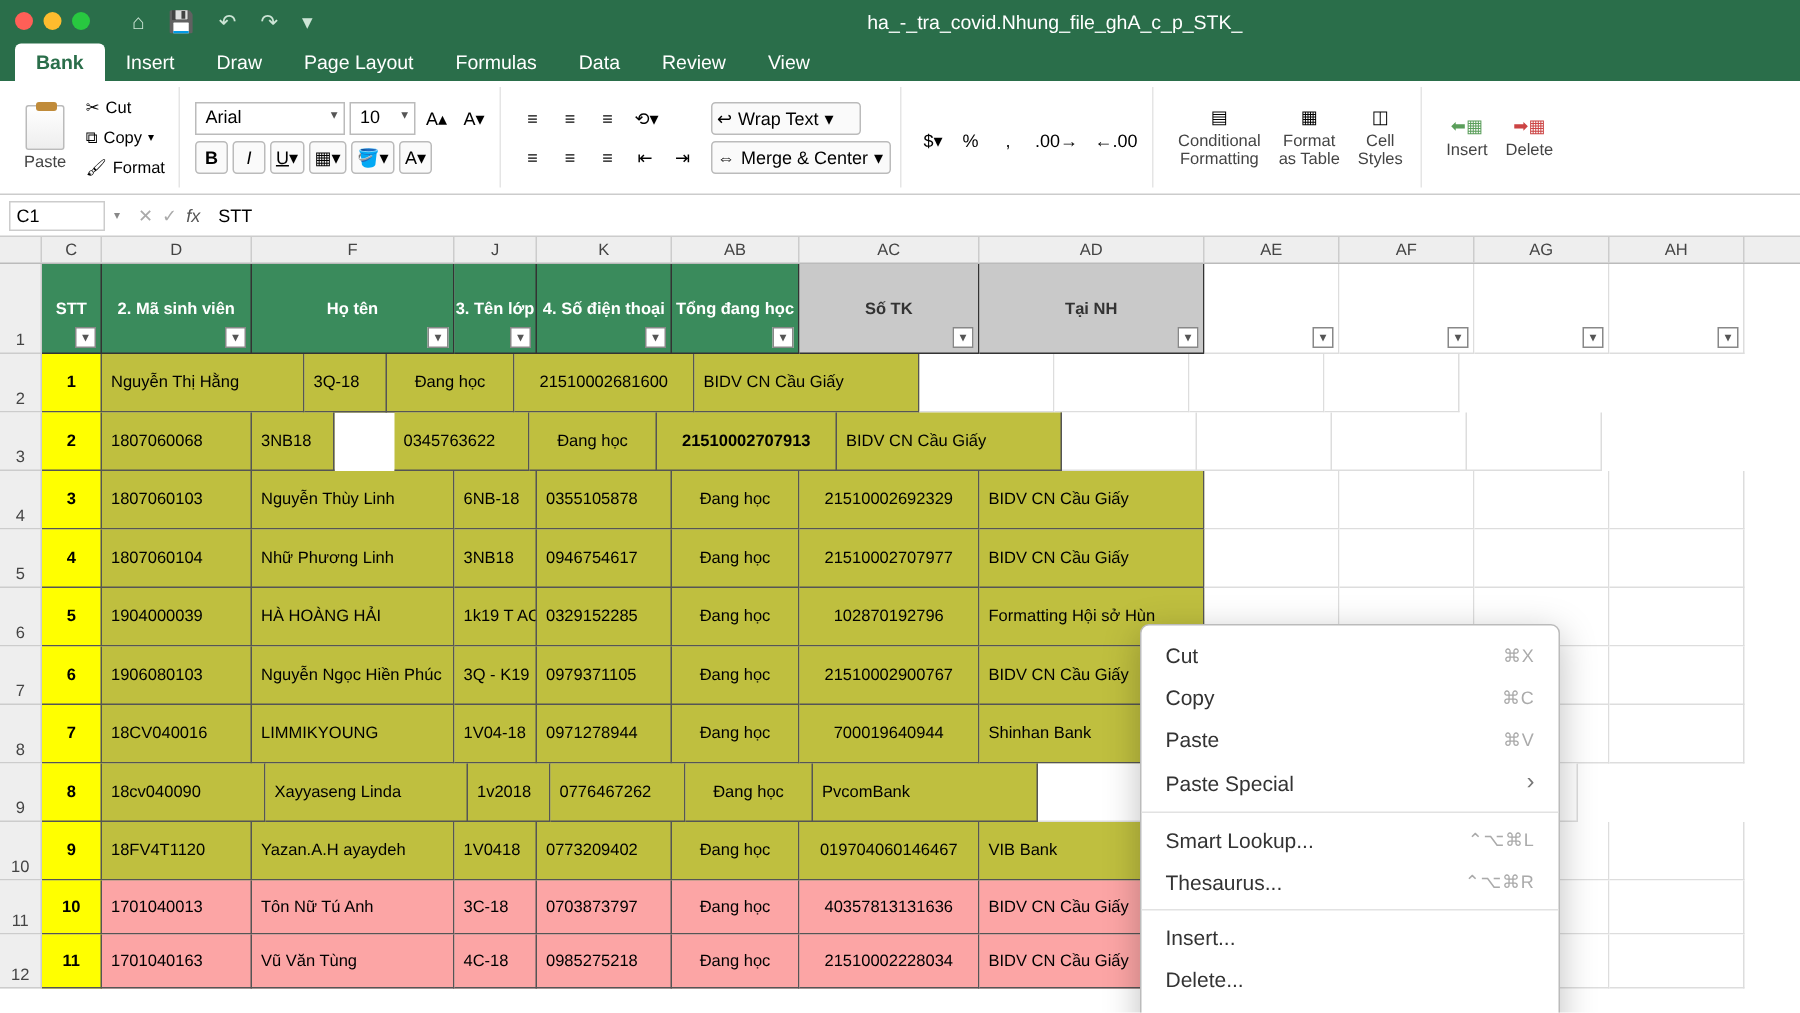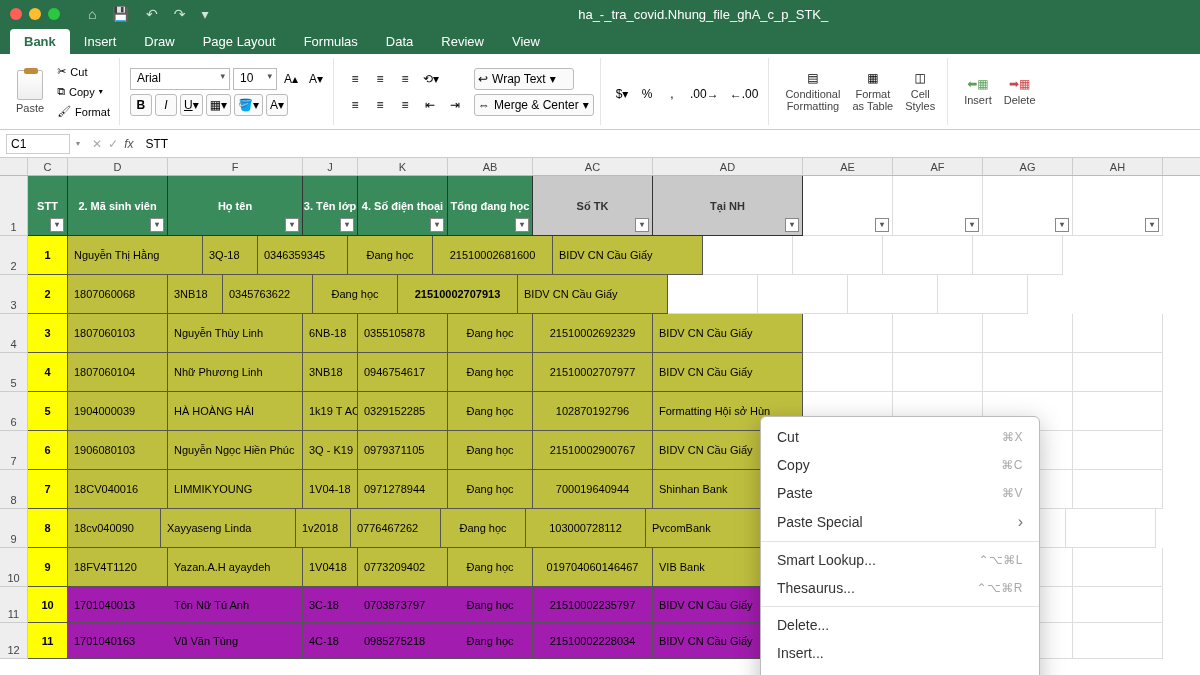--- a/index.html
+++ b/index.html
@@ -44,21 +44,21 @@
 .rowheads div { border-bottom: 1px solid #ccc; border-right: 1px solid #ccc; background: #eee; text-align: center; font-size: 11px; color: #444; display:flex; align-items:flex-end; justify-content:center; padding-bottom:2px;}
 .datarows { display: flex; flex-direction: column; }
 .row { display: flex; }
 .cell { border-right: 1px solid #555; border-bottom: 1px solid #555; font-size: 11px; display: flex; align-items: center; padding: 0 6px; overflow: hidden; white-space: nowrap; }
 .headerrow .cell { background: #3a8b5c; color: #fff; font-weight: 600; justify-content: center; text-align: center; border-color: #333; height: 60px; position:relative; }
 .headerrow .cell.grey { background: #c9c9c9; color: #333; }
 .headerrow .cell.blank { background: #fff; border-color:#ddd; }
 .filtbtn { position: absolute; bottom: 3px; right: 3px; width: 14px; height: 14px; background: #fff; border: 1px solid #888; font-size: 8px; line-height: 12px; color: #555; text-align:center;}
 .olive .cell { background: #bfbf3f; border-color: #555; }
 .olive .cell.stt { background: #ffff00; font-weight: 600; justify-content: center; }
-.white .cell { background: #a21caf; }
+.white .cell { background: #fca5a5; }
 .white .cell.stt { background: #ffff00; font-weight: 600; justify-content: center; }
 .cell.extra { background: #fff; border-color: #ddd; }
 .cell.center { justify-content: center; }
 
 .context { position: absolute; top: 258px; left: 760px; width: 280px; background: #fff; border: 1px solid #bbb; border-radius: 6px; box-shadow: 0 6px 24px rgba(0,0,0,0.25); padding: 6px 0; z-index: 100; }
 .citem { display: flex; justify-content: space-between; align-items: center; padding: 6px 16px; font-size: 14px; color: #333; cursor: pointer; }
 .citem .sc { color: #aaa; font-size: 12px; letter-spacing: 0.5px; }
 .csep { height: 1px; background: #e2e2e2; margin: 4px 0; }
 .csub::after { content: "›"; font-size: 16px; color: #777; }
 
@@ -271,34 +271,33 @@
             <span class="filtbtn">▾</span>
           </div>
           <div class="cell blank" style="width: 90px;">
             <span class="filtbtn">▾</span>
           </div>
         </div>
         <div class="row olive" style="height: 39px;">
           <div class="cell stt" style="width: 40px;">1</div>
           <div class="cell" style="width: 135px;">Nguyễn Thị Hằng</div>
           <div class="cell" style="width: 55px;">3Q-18</div>
-          <div class="cell" style="width: 90px;">0346359345</div>
           <div class="cell center" style="width: 85px;">Đang học</div>
           <div class="cell center" style="width: 120px;">21510002681600</div>
           <div class="cell" style="width: 150px;">BIDV CN Cầu Giấy</div>
           <div class="cell extra" style="width: 90px;"></div>
           <div class="cell extra" style="width: 90px;"></div>
           <div class="cell extra" style="width: 90px;"></div>
           <div class="cell extra" style="width: 90px;"></div>
         </div>
         <div class="row olive" style="height: 39px;">
           <div class="cell stt" style="width: 40px;">2</div>
           <div class="cell" style="width: 100px;">1807060068</div>
           <div class="cell" style="width: 55px;">3NB18</div>
-          <div class="cell" style="width: 90px;">0345763622</div>
+          <div class="cell" style="width: 90px; margin-left: 40px;">0345763622</div>
           <div class="cell center" style="width: 85px;">Đang học</div>
           <div class="cell center" style="width: 120px; font-weight: bold;">21510002707913</div>
           <div class="cell" style="width: 150px;">BIDV CN Cầu Giấy</div>
           <div class="cell extra" style="width: 90px;"></div>
           <div class="cell extra" style="width: 90px;"></div>
           <div class="cell extra" style="width: 90px;"></div>
           <div class="cell extra" style="width: 90px;"></div>
         </div>
         <div class="row olive" style="height: 39px;">
           <div class="cell stt" style="width: 40px;">3</div>
@@ -365,26 +364,25 @@
           <div class="cell center" style="width: 85px;">Đang học</div>
           <div class="cell center" style="width: 120px;">700019640944</div>
           <div class="cell" style="width: 150px;">Shinhan Bank</div>
           <div class="cell extra" style="width: 90px;"></div>
           <div class="cell extra" style="width: 90px;"></div>
           <div class="cell extra" style="width: 90px;"></div>
           <div class="cell extra" style="width: 90px;"></div>
         </div>
         <div class="row olive" style="height: 39px;">
           <div class="cell stt" style="width: 40px;">8</div>
-          <div class="cell" style="width: 93px;">18cv040090</div>
+          <div class="cell" style="width: 109px;">18cv040090</div>
           <div class="cell" style="width: 135px;">Xayyaseng Linda</div>
           <div class="cell" style="width: 55px;">1v2018</div>
           <div class="cell" style="width: 90px;">0776467262</div>
           <div class="cell center" style="width: 85px;">Đang học</div>
-          <div class="cell center" style="width: 120px;">103000728112</div>
           <div class="cell" style="width: 150px;">PvcomBank</div>
           <div class="cell extra" style="width: 90px;"></div>
           <div class="cell extra" style="width: 90px;"></div>
           <div class="cell extra" style="width: 90px;"></div>
           <div class="cell extra" style="width: 90px;"></div>
         </div>
         <div class="row olive" style="height: 39px;">
           <div class="cell stt" style="width: 40px;">9</div>
           <div class="cell" style="width: 100px;">18FV4T1120</div>
           <div class="cell" style="width: 135px;">Yazan.A.H ayaydeh</div>
@@ -398,21 +396,21 @@
           <div class="cell extra" style="width: 90px;"></div>
           <div class="cell extra" style="width: 90px;"></div>
         </div>
         <div class="row white" style="height: 36px;">
           <div class="cell stt" style="width: 40px;">10</div>
           <div class="cell" style="width: 100px;">1701040013</div>
           <div class="cell" style="width: 135px;">Tôn Nữ Tú Anh</div>
           <div class="cell" style="width: 55px;">3C-18</div>
           <div class="cell" style="width: 90px;">0703873797</div>
           <div class="cell center" style="width: 85px;">Đang học</div>
-          <div class="cell center" style="width: 120px;">21510002235797</div>
+          <div class="cell center" style="width: 120px;">40357813131636</div>
           <div class="cell" style="width: 150px;">BIDV CN Cầu Giấy</div>
           <div class="cell extra" style="width: 90px;"></div>
           <div class="cell extra" style="width: 90px;"></div>
           <div class="cell extra" style="width: 90px;"></div>
           <div class="cell extra" style="width: 90px;"></div>
         </div>
         <div class="row white" style="height: 36px;">
           <div class="cell stt" style="width: 40px;">11</div>
           <div class="cell" style="width: 100px;">1701040163</div>
           <div class="cell" style="width: 135px;">Vũ Văn Tùng</div>
@@ -448,22 +446,22 @@
       <div class="citem">
         <span>Smart Lookup...</span>
         <span class="sc">⌃⌥⌘L</span>
       </div>
       <div class="citem">
         <span>Thesaurus...</span>
         <span class="sc">⌃⌥⌘R</span>
       </div>
       <div class="csep"></div>
       <div class="citem">
+        <span>Insert...</span>
+      </div>
+      <div class="citem">
         <span>Delete...</span>
       </div>
       <div class="citem">
-        <span>Insert...</span>
-      </div>
-      <div class="citem">
         <span>Clear Contents</span>
       </div>
     </div>
 </div>
 
 </body></html>

